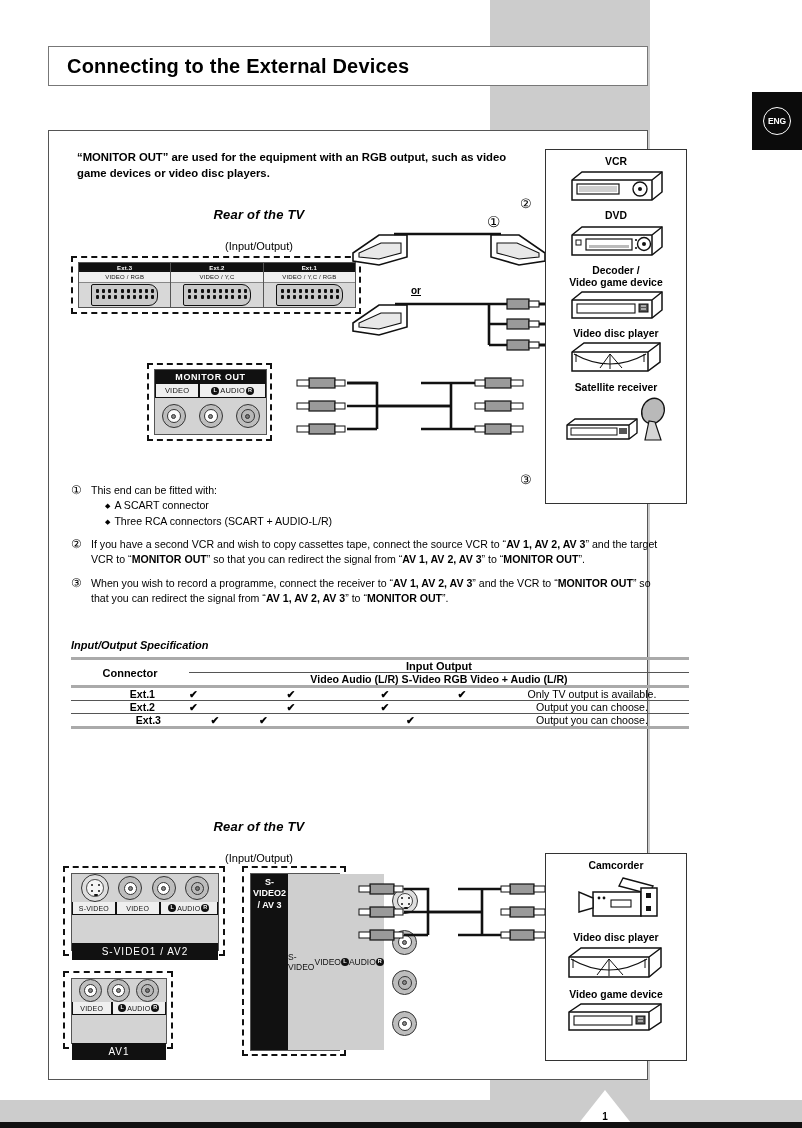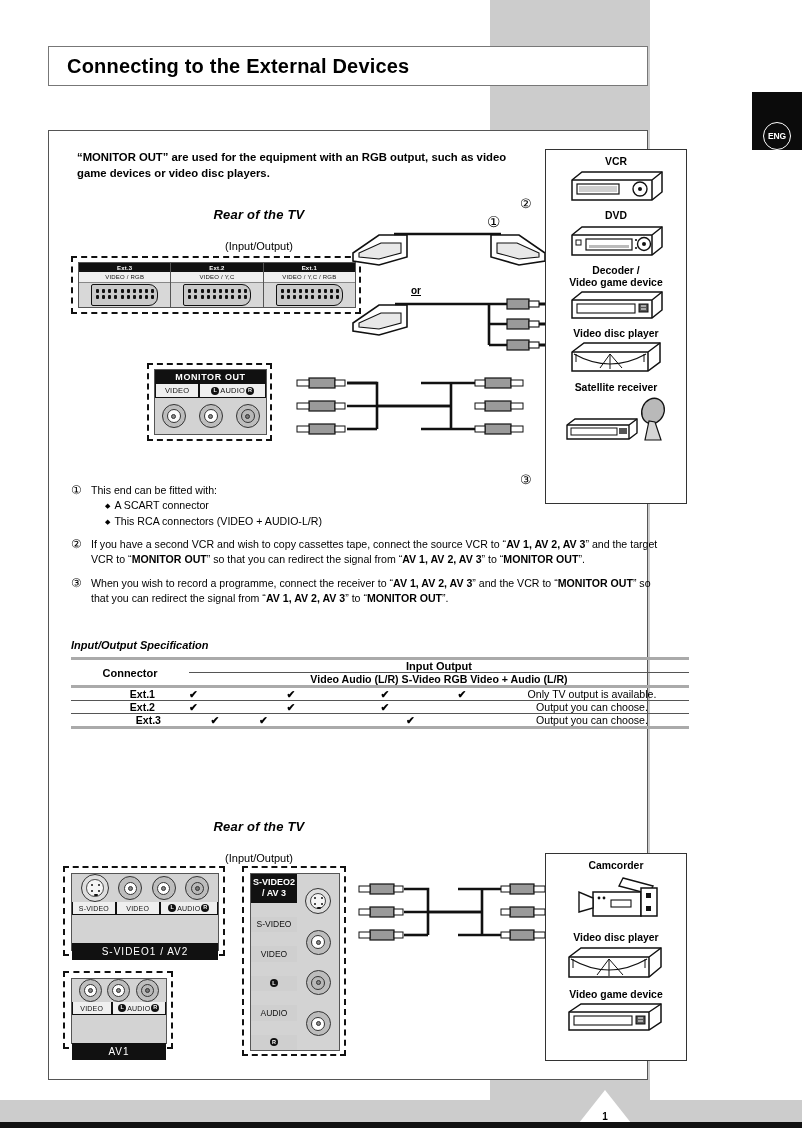--- a/index.html
+++ b/index.html
@@ -41,21 +41,21 @@
     background: #ffffff; border: 1.5px solid #777;
     display: flex; align-items: center; padding-left: 18px;
   }
   .title-bar span {
     font-size: 20px; font-weight: bold; letter-spacing: .2px; color: #000;
   }
 
   
   .eng-badge {
     position: absolute; left: 752px; top: 92px; width: 50px; height: 58px;
-    background: #0b0b0b; display: flex; align-items: flex-end; justify-content: center;
+    background: #0b0b0b; display: flex; align-items: center; justify-content: center;
   }
   .eng-circle {
     width: 28px; height: 28px; border: 1.6px solid #fff; border-radius: 50%;
     display: flex; align-items: center; justify-content: center;
   }
   .eng-circle span { color: #fff; font-size: 8.5px; font-weight: bold; letter-spacing: -.2px; }
 
   
   .content-frame {
     position: absolute; left: 48px; top: 130px; width: 600px; height: 950px;
@@ -201,21 +201,21 @@
   }
   .sp-bigtitle {
     background: #111; color: #fff; font-size: 10px; text-align: center;
     padding: 3px 0; letter-spacing: 1px; margin-top: 28px;
   }
 
   .side-panel-v {
     position: absolute; background: #d3d3d3; border: 1px solid #555;
     display: flex;
   }
-  .spv-left { flex: 1; display: flex; flex-direction: column; gap: 14px; }
+  .spv-left { flex: 1; display: flex; flex-direction: row; }
   .spv-title {
     background: #111; color: #fff; font-size: 9px; font-weight: bold;
     text-align: center; padding: 3px 2px; line-height: 1.25;
   }
   .spv-lab {
     flex: 1; display: flex; align-items: center; justify-content: center;
     font-size: 8.5px; color: #111; background: #cfcfcf;
   }
   .spv-right { flex: 0 0 42px; display: flex; flex-direction: column;
                align-items: center; justify-content: space-around; padding: 6px 0; }
@@ -558,21 +558,21 @@
     <div class="notes">
 
       <div class="note-row">
         <div class="note-num">①</div>
         <div class="note-body">
           <div>This end can be fitted with:</div>
           <div class="sub">
             <span class="dia">◆</span><span>A SCART connector</span>
           </div>
           <div class="sub">
-            <span class="dia">◆</span><span>This RCA connectors (VIDEO + AUDIO-L/R)</span>
+            <span class="dia">◆</span><span>Three RCA connectors (SCART + AUDIO-L/R)</span>
           </div>
         </div>
       </div>
 
       <div class="note-row">
         <div class="note-num">②</div>
         <div class="note-body">If you have a second VCR and wish to copy cassettes tape, connect the source VCR to “<b>AV 1, AV 2, AV 3</b>” and the target VCR to “<b>MONITOR OUT</b>” so that you can redirect the signal from “<b>AV 1, AV 2, AV 3</b>” to “<b>MONITOR OUT</b>”.</div>
       </div>
 
       <div class="note-row">

